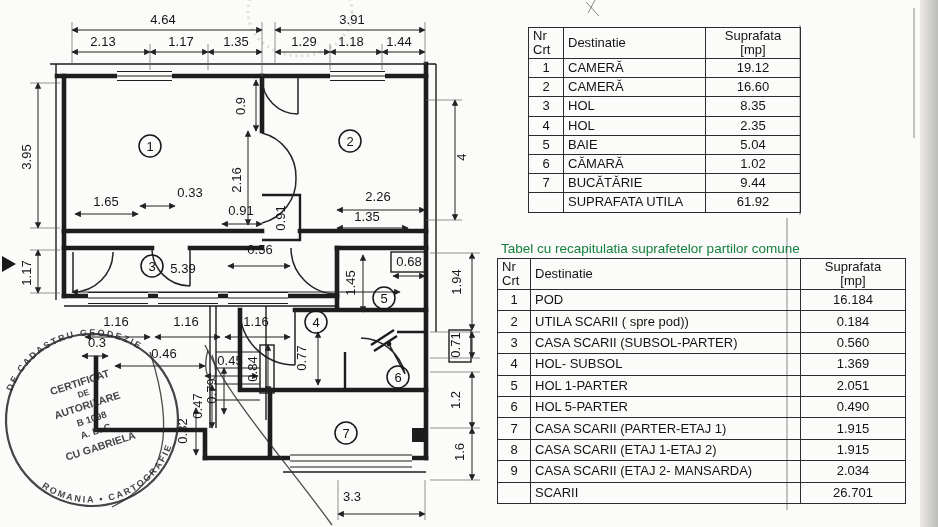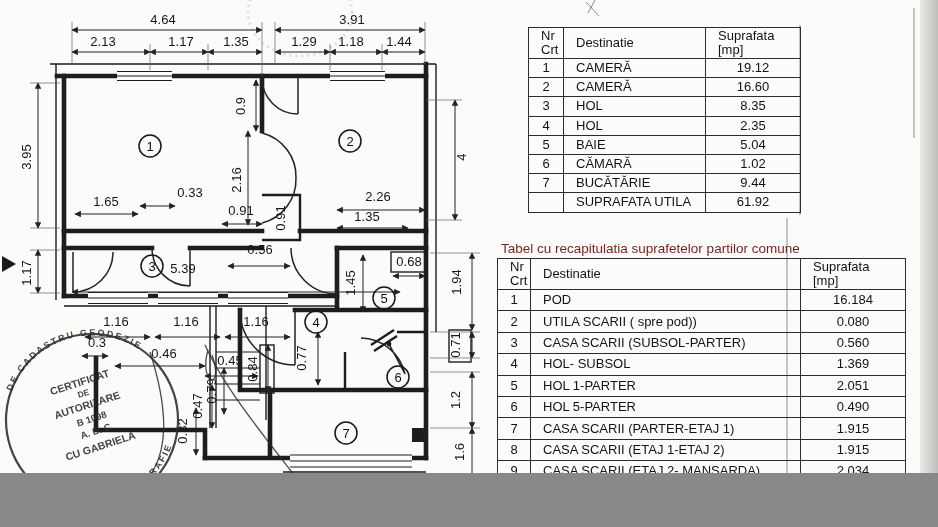--- a/index.html
+++ b/index.html
@@ -1,16 +1,16 @@
 <!DOCTYPE html>
 <html><head>
 <meta charset="utf-8">
 <style>
   html,body{margin:0;padding:0;background:#888;}
-  .page{position:relative;width:938px;height:473px;background:#fbfbf9;overflow:hidden;
+  .page{position:relative;width:938px;height:527px;background:#fbfbf9;overflow:hidden;
         font-family:"Liberation Sans",sans-serif;color:#131313;}
   .page > svg{position:absolute;left:0;top:0;}
   
   .wt{stroke:#1d1d1d;stroke-width:4.6;fill:none;stroke-linecap:square}
   .wm{stroke:#1d1d1d;stroke-width:2.4;fill:none}
   .wn{stroke:#1d1d1d;stroke-width:1.4;fill:none}
   .win{stroke:#1d1d1d;stroke-width:1.1;fill:none}
   .wrect{fill:#fbfbf9;stroke:none}
   .door{stroke:#232323;stroke-width:1.5;fill:none}
   .dl{stroke:#222;stroke-width:1}
@@ -22,30 +22,30 @@
   .st-arc{font-size:9px;font-weight:bold;letter-spacing:2px;fill:#2a2a30;opacity:.88;
           font-family:"Liberation Sans",sans-serif}
   .stl{fill:#2a2a30;font-weight:bold;text-anchor:middle;opacity:.88;
        font-family:"Liberation Sans",sans-serif}
   .sig path{stroke:#2d2d2d;stroke-width:1.3;fill:none;opacity:.85}
   .art{stroke:rgba(0,0,0,.45);stroke-width:1;fill:none}
   .ghost{stroke:rgba(60,60,60,.15);stroke-width:3;fill:none;stroke-dasharray:2 4}
   
   .tbl{position:absolute;}
   .tbl table{border-collapse:collapse;table-layout:fixed;width:100%;}
-  .tbl th,.tbl td{border:1.5px solid #2c2c2c;padding:0 12px;font-size:13px;line-height:1.08;
+  .tbl th,.tbl td{border:1.5px solid #2c2c2c;padding:0 4px;font-size:13px;line-height:1.08;
                   overflow:hidden;white-space:nowrap;}
   .tbl th{white-space:pre-line;font-weight:normal;text-align:left;height:30px;vertical-align:middle}
-  .tbl th.hc{text-align:left}
+  .tbl th.hc{text-align:center}
   .tbl td.c{text-align:center}
   .tbl1{left:528px;top:27px;width:272px}
   .tbl1 td{height:18.2px}
   .tbl2{left:497px;top:258px;width:408px}
   .tbl2 td{height:20.4px}
-  .t2title{position:absolute;left:501px;top:241px;font-size:13.5px;color:#7f1d1d;width:400px}
+  .t2title{position:absolute;left:501px;top:241px;font-size:13.5px;color:#15803d;width:400px}
 </style>
 </head>
 <body>
 
 <div class="page">
 
   <svg width="938" height="527" viewBox="0 0 938 527">
     <defs>
       <marker id="arr" viewBox="0 0 10 10" refX="9" refY="5" markerWidth="6.5" markerHeight="6.5" orient="auto-start-reverse">
           <path d="M0,0L10,5L0,10z" fill="#222"></path>
@@ -341,21 +341,21 @@
       </thead>
       <tbody>
           <tr>
             <td class="c">1</td>
             <td>POD</td>
             <td class="c">16.184</td>
           </tr>
           <tr>
             <td class="c">2</td>
             <td>UTILA SCARII ( spre pod))</td>
-            <td class="c">0.080</td>
+            <td class="c">0.184</td>
           </tr>
           <tr>
             <td class="c">3</td>
             <td>CASA SCARII (SUBSOL-PARTER)</td>
             <td class="c">0.560</td>
           </tr>
           <tr>
             <td class="c">4</td>
             <td>HOL- SUBSOL</td>
             <td class="c">1.369</td>

